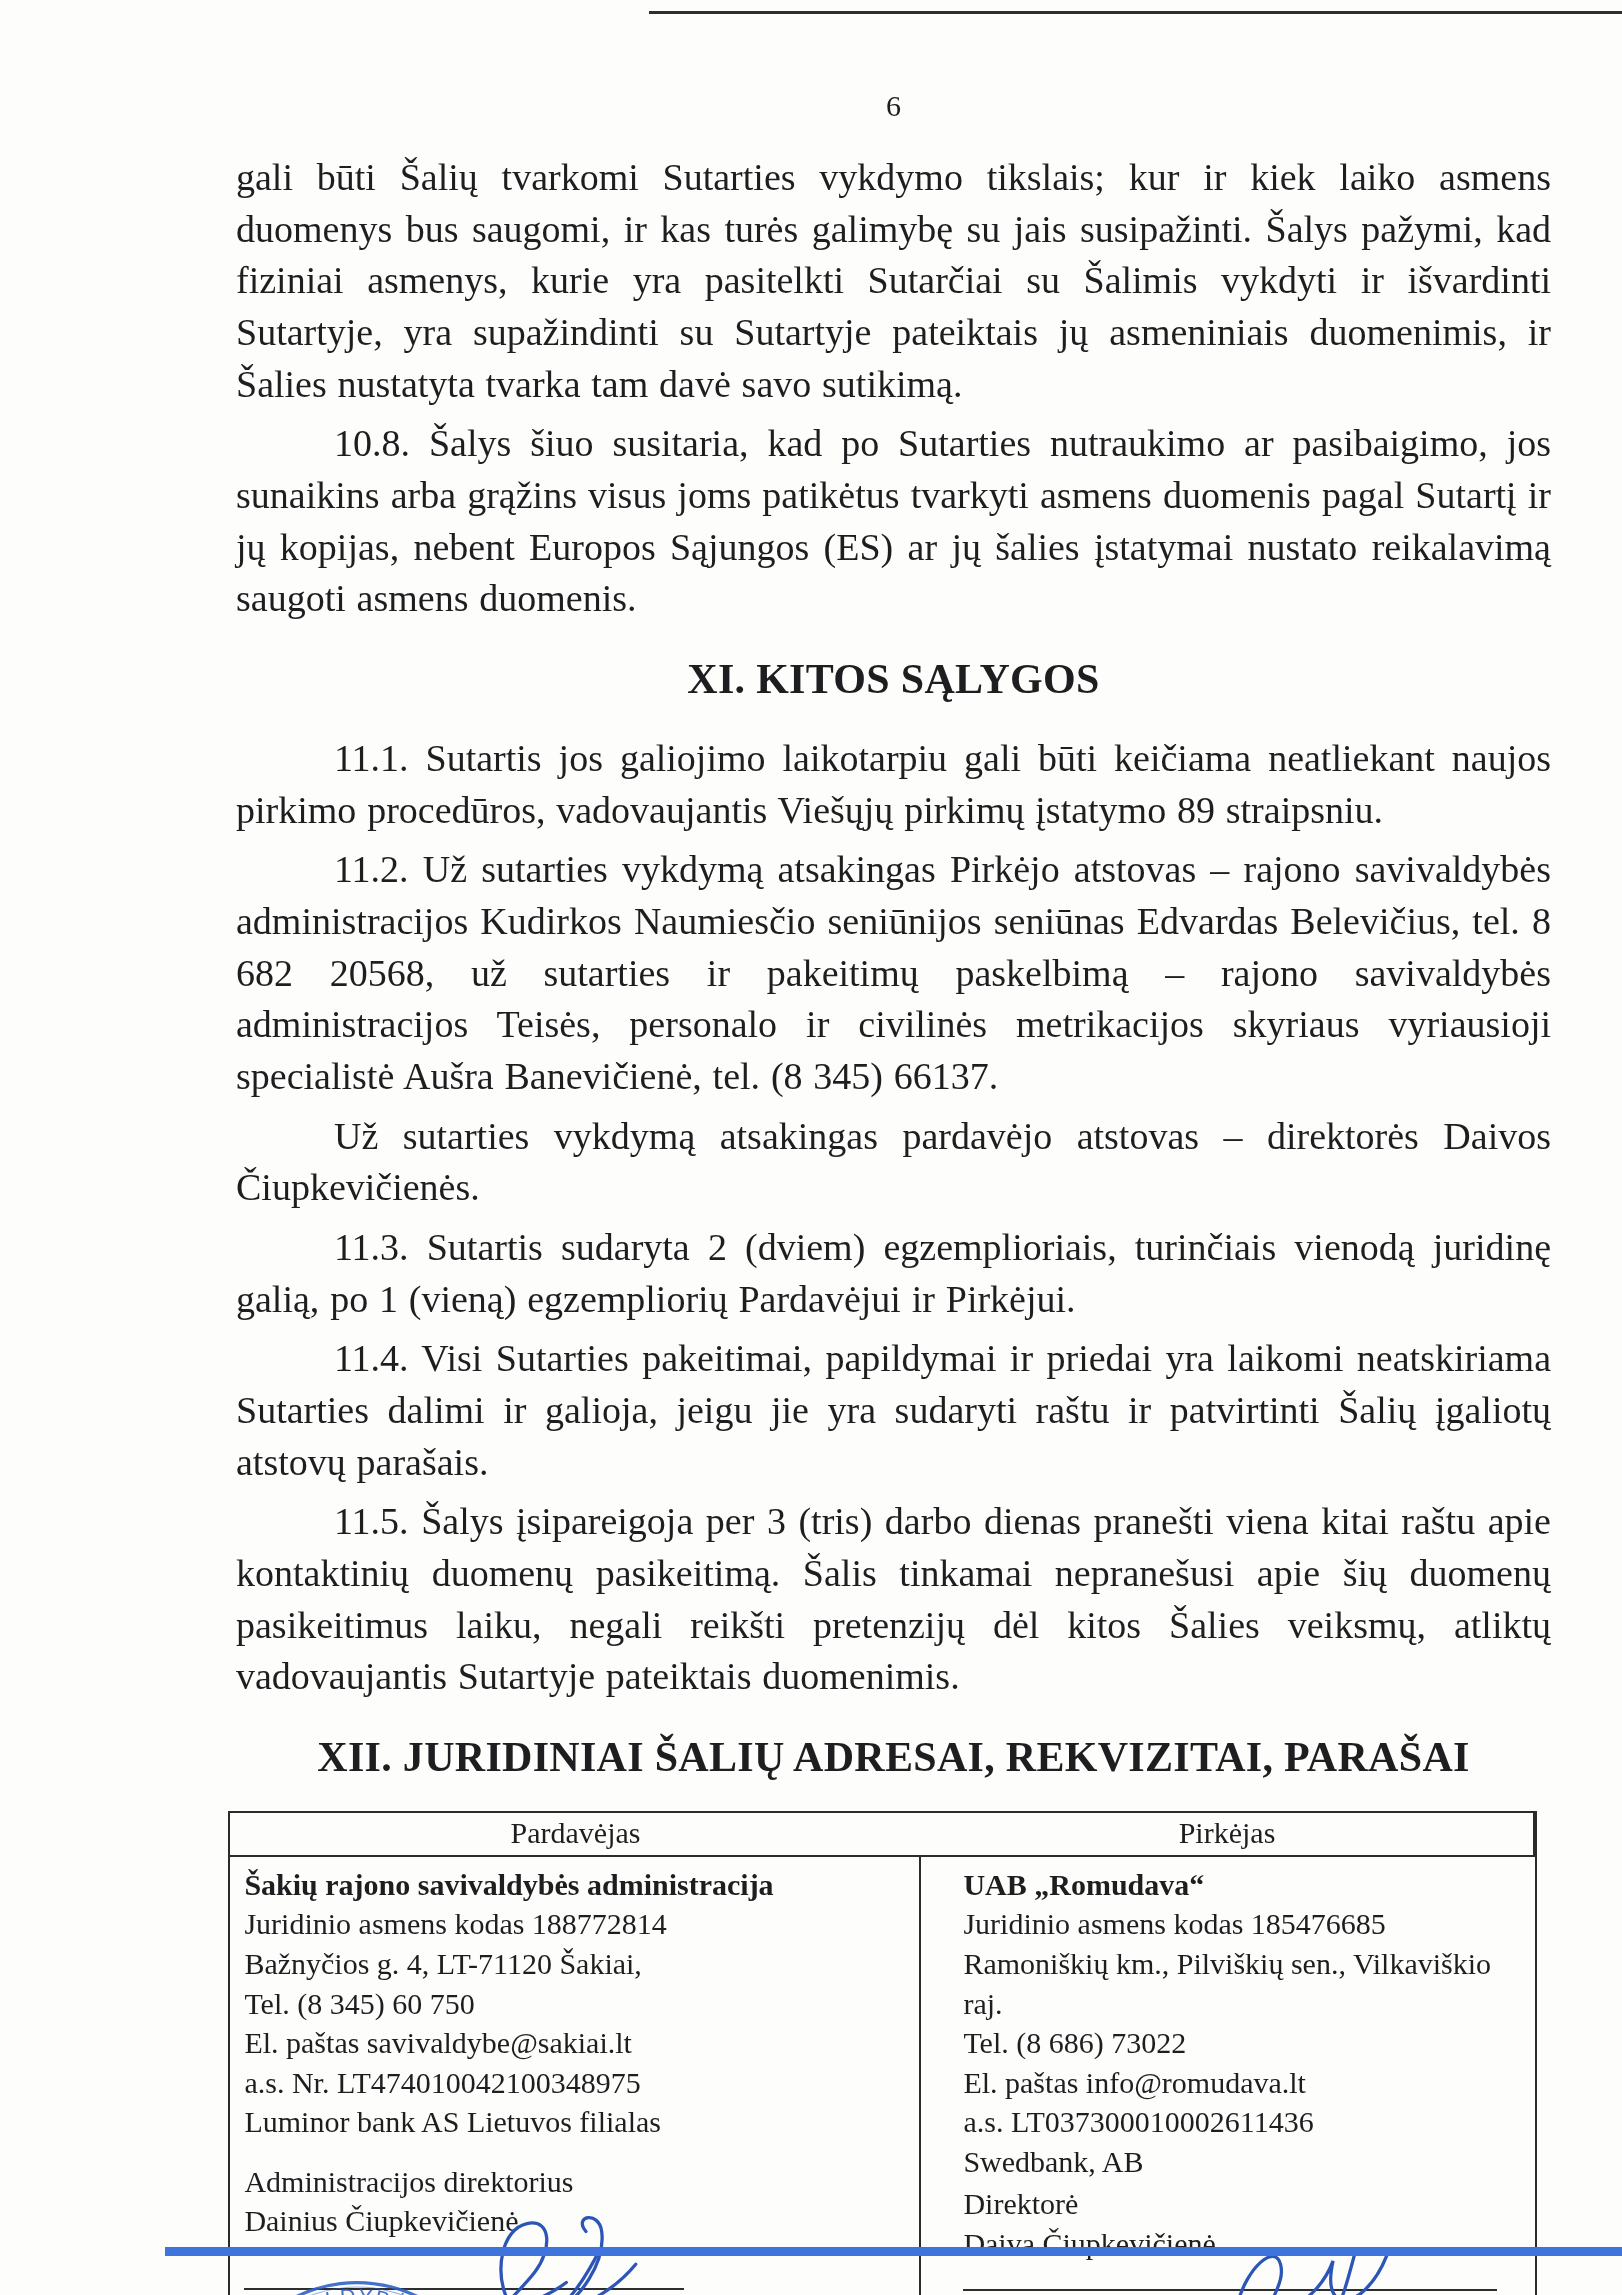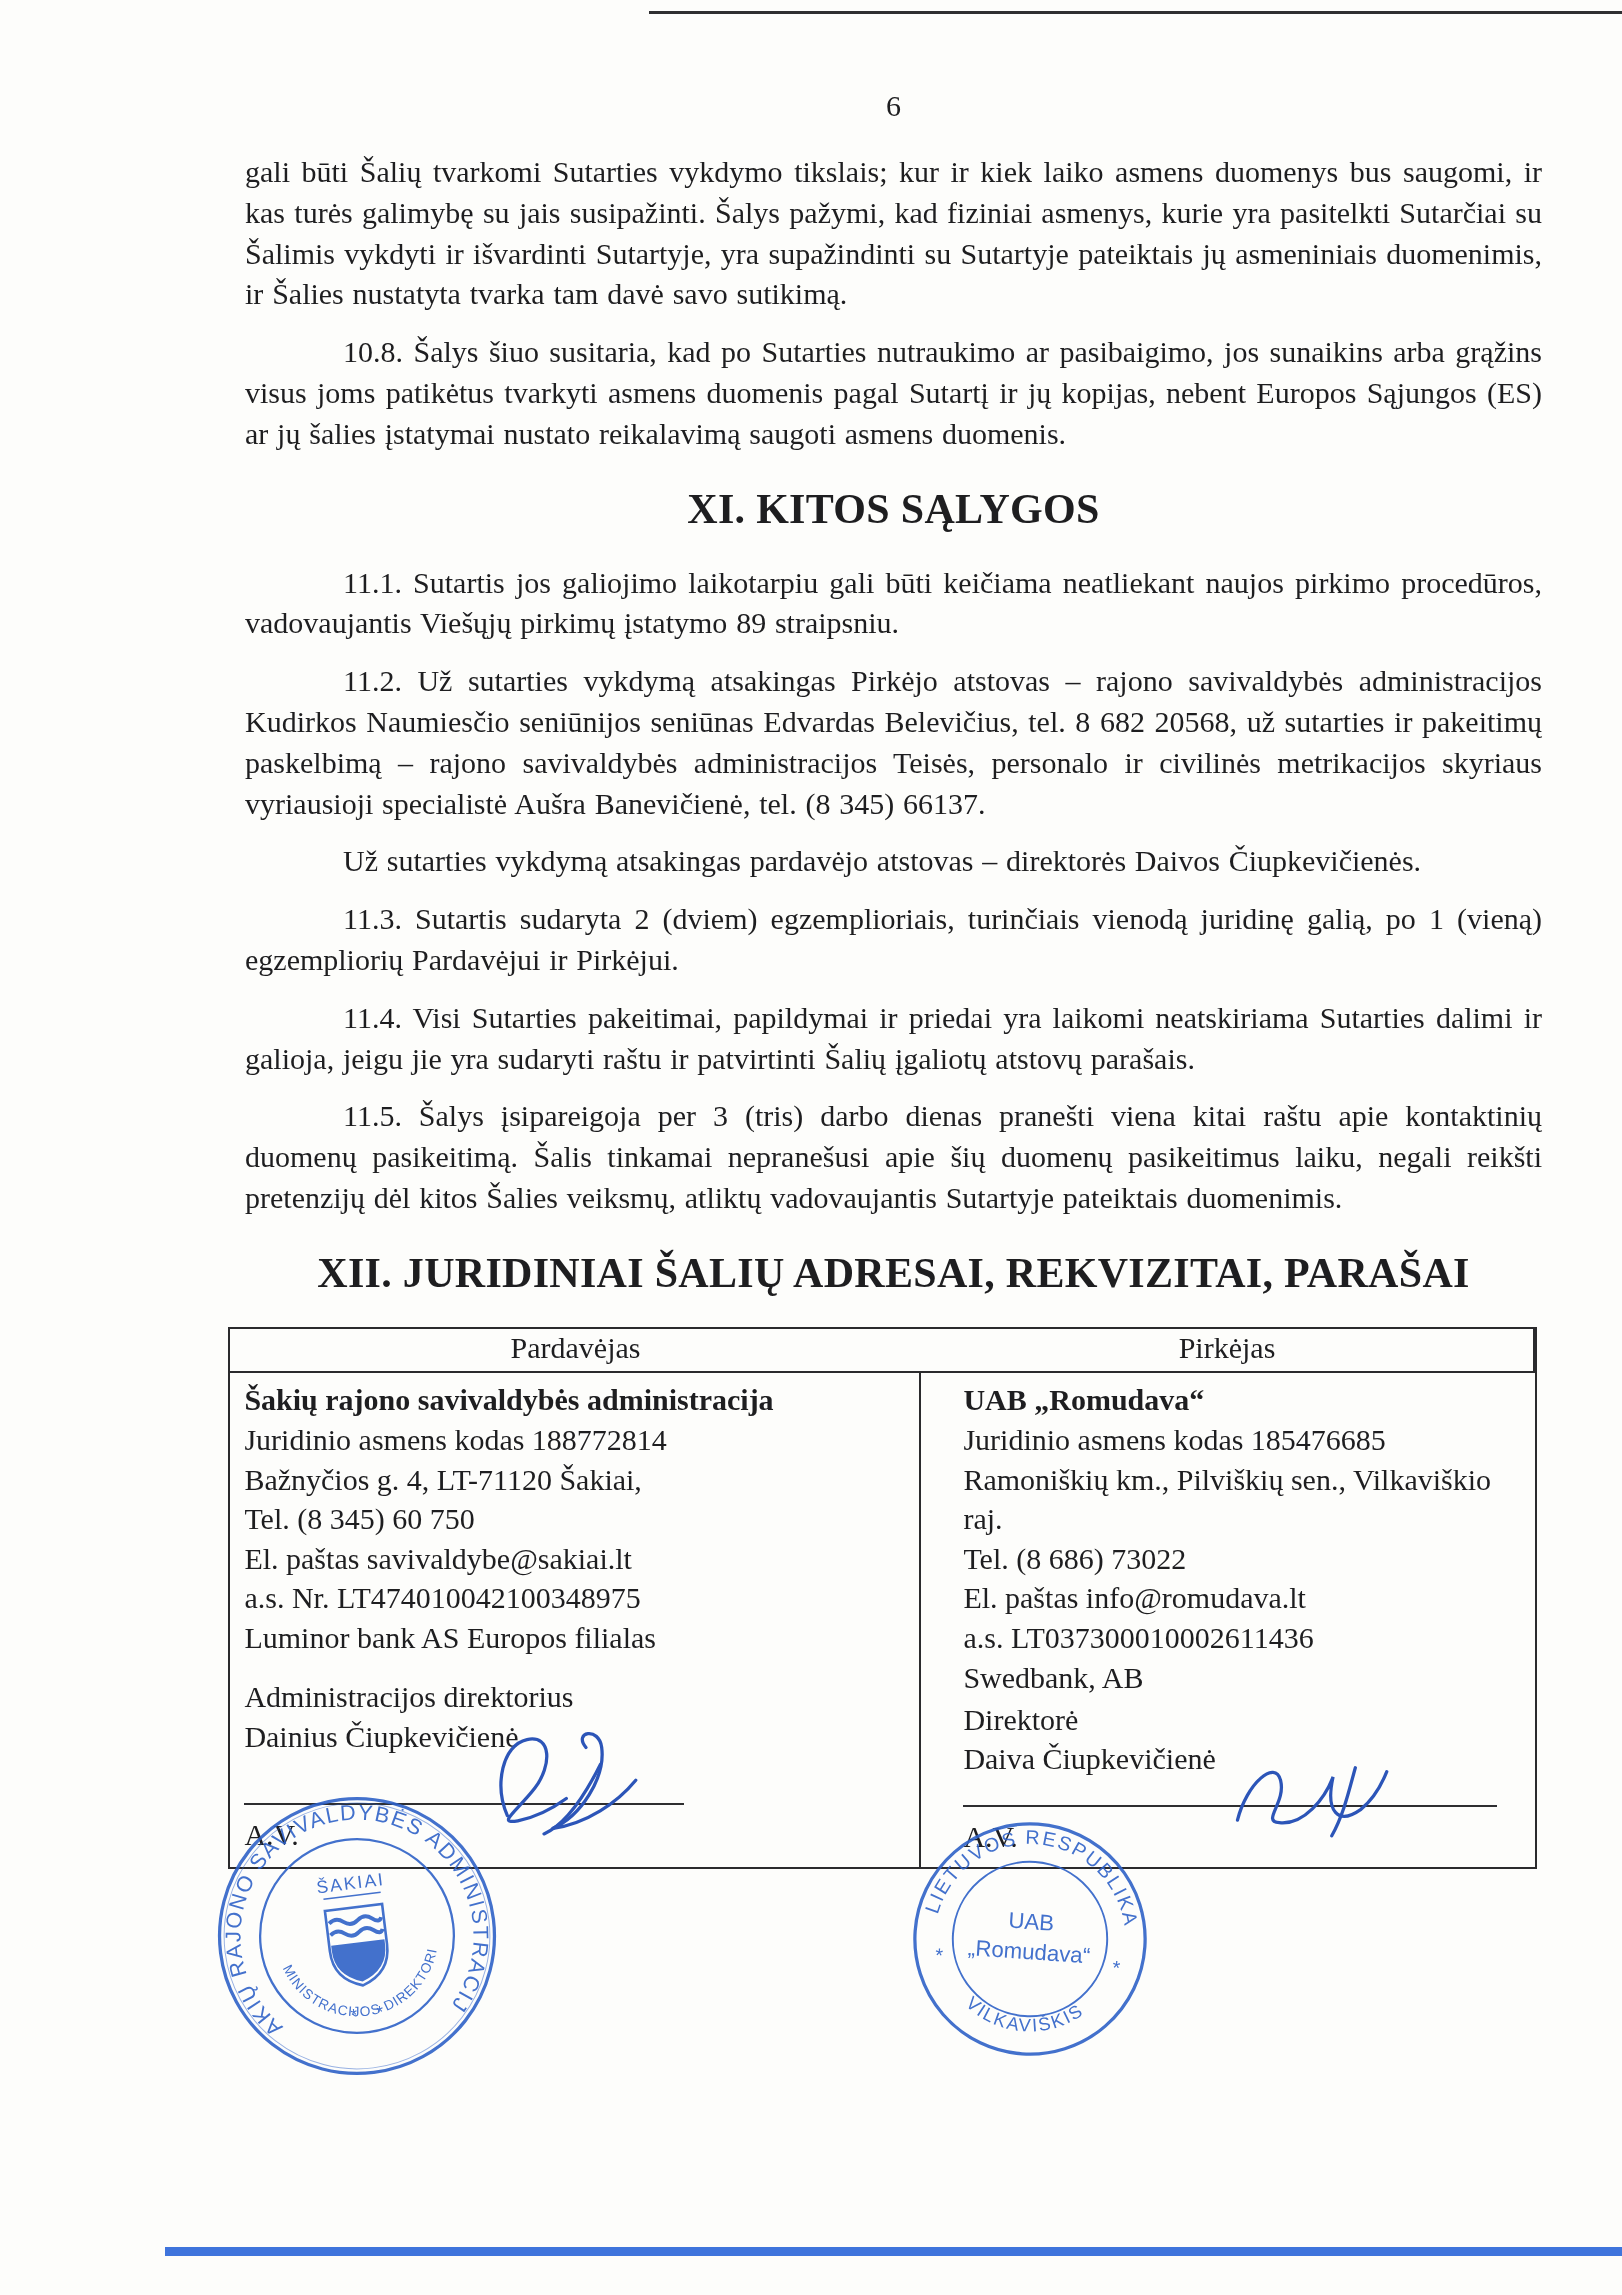--- a/index.html
+++ b/index.html
@@ -10,21 +10,21 @@
   }
   
   .scan-line-top { position:absolute; top:10.5px; left:649px; width:974px; height:3.9px; background:#2f2f31; }
   .scan-line-bottom { position:absolute; top:2247px; left:165px; width:1458px; height:8.5px; background:#3f74dc; }
 
   .content { position:absolute; top:89px; left:228px; width:1331px; }
 
   .page-number { text-align:center; font-size:30px; margin:0 0 29px 0; }
 
   .para {
-    font-size:30px; line-height:1.36; text-align:justify; margin:17px;
+    font-size:38px; line-height:1.36; text-align:justify; margin:8px;
     text-indent:98px; word-spacing:1.3px;
   }
   .para.first { text-indent:0; }
 
   .section-heading {
     font-size:42px; font-weight:bold; text-align:center;
     margin:30px 0 30px 0; letter-spacing:0.3px;
   }
   .section-heading.last { }
 
@@ -90,21 +90,21 @@
 
       <div class="sig-body">
 
         <div class="sig-cell left">
           <div class="org-name">Šakių rajono savivaldybės administracija</div>
           <div class="addr-line">Juridinio asmens kodas 188772814</div>
           <div class="addr-line">Bažnyčios g. 4, LT-71120 Šakiai,</div>
           <div class="addr-line">Tel. (8 345) 60 750</div>
           <div class="addr-line">El. paštas savivaldybe@sakiai.lt</div>
           <div class="addr-line">a.s. Nr. LT474010042100348975</div>
-          <div class="addr-line">Luminor bank AS Europos filialas</div>
+          <div class="addr-line">Luminor bank AS Lietuvos filialas</div>
           <div class="role">Administracijos direktorius</div>
           <div class="addr-line">Dainius Čiupkevičienė</div>
           <div class="sig-rule"></div>
           <div class="seal-mark">A.V.</div>
 
           <svg class="signature buyer" width="152" height="113" viewBox="0 0 232 172">
             <path d="M 28 138 C 8 92 20 30 58 22 C 96 14 96 62 70 96 C 44 130 10 152 44 146 C 70 141 96 128 118 112"></path>
             <path d="M 148 34 C 128 10 168 2 172 34 C 178 80 140 140 96 158 C 150 150 196 118 224 84"></path>
             <path d="M 170 60 C 150 100 120 150 84 166"></path>
           </svg>

